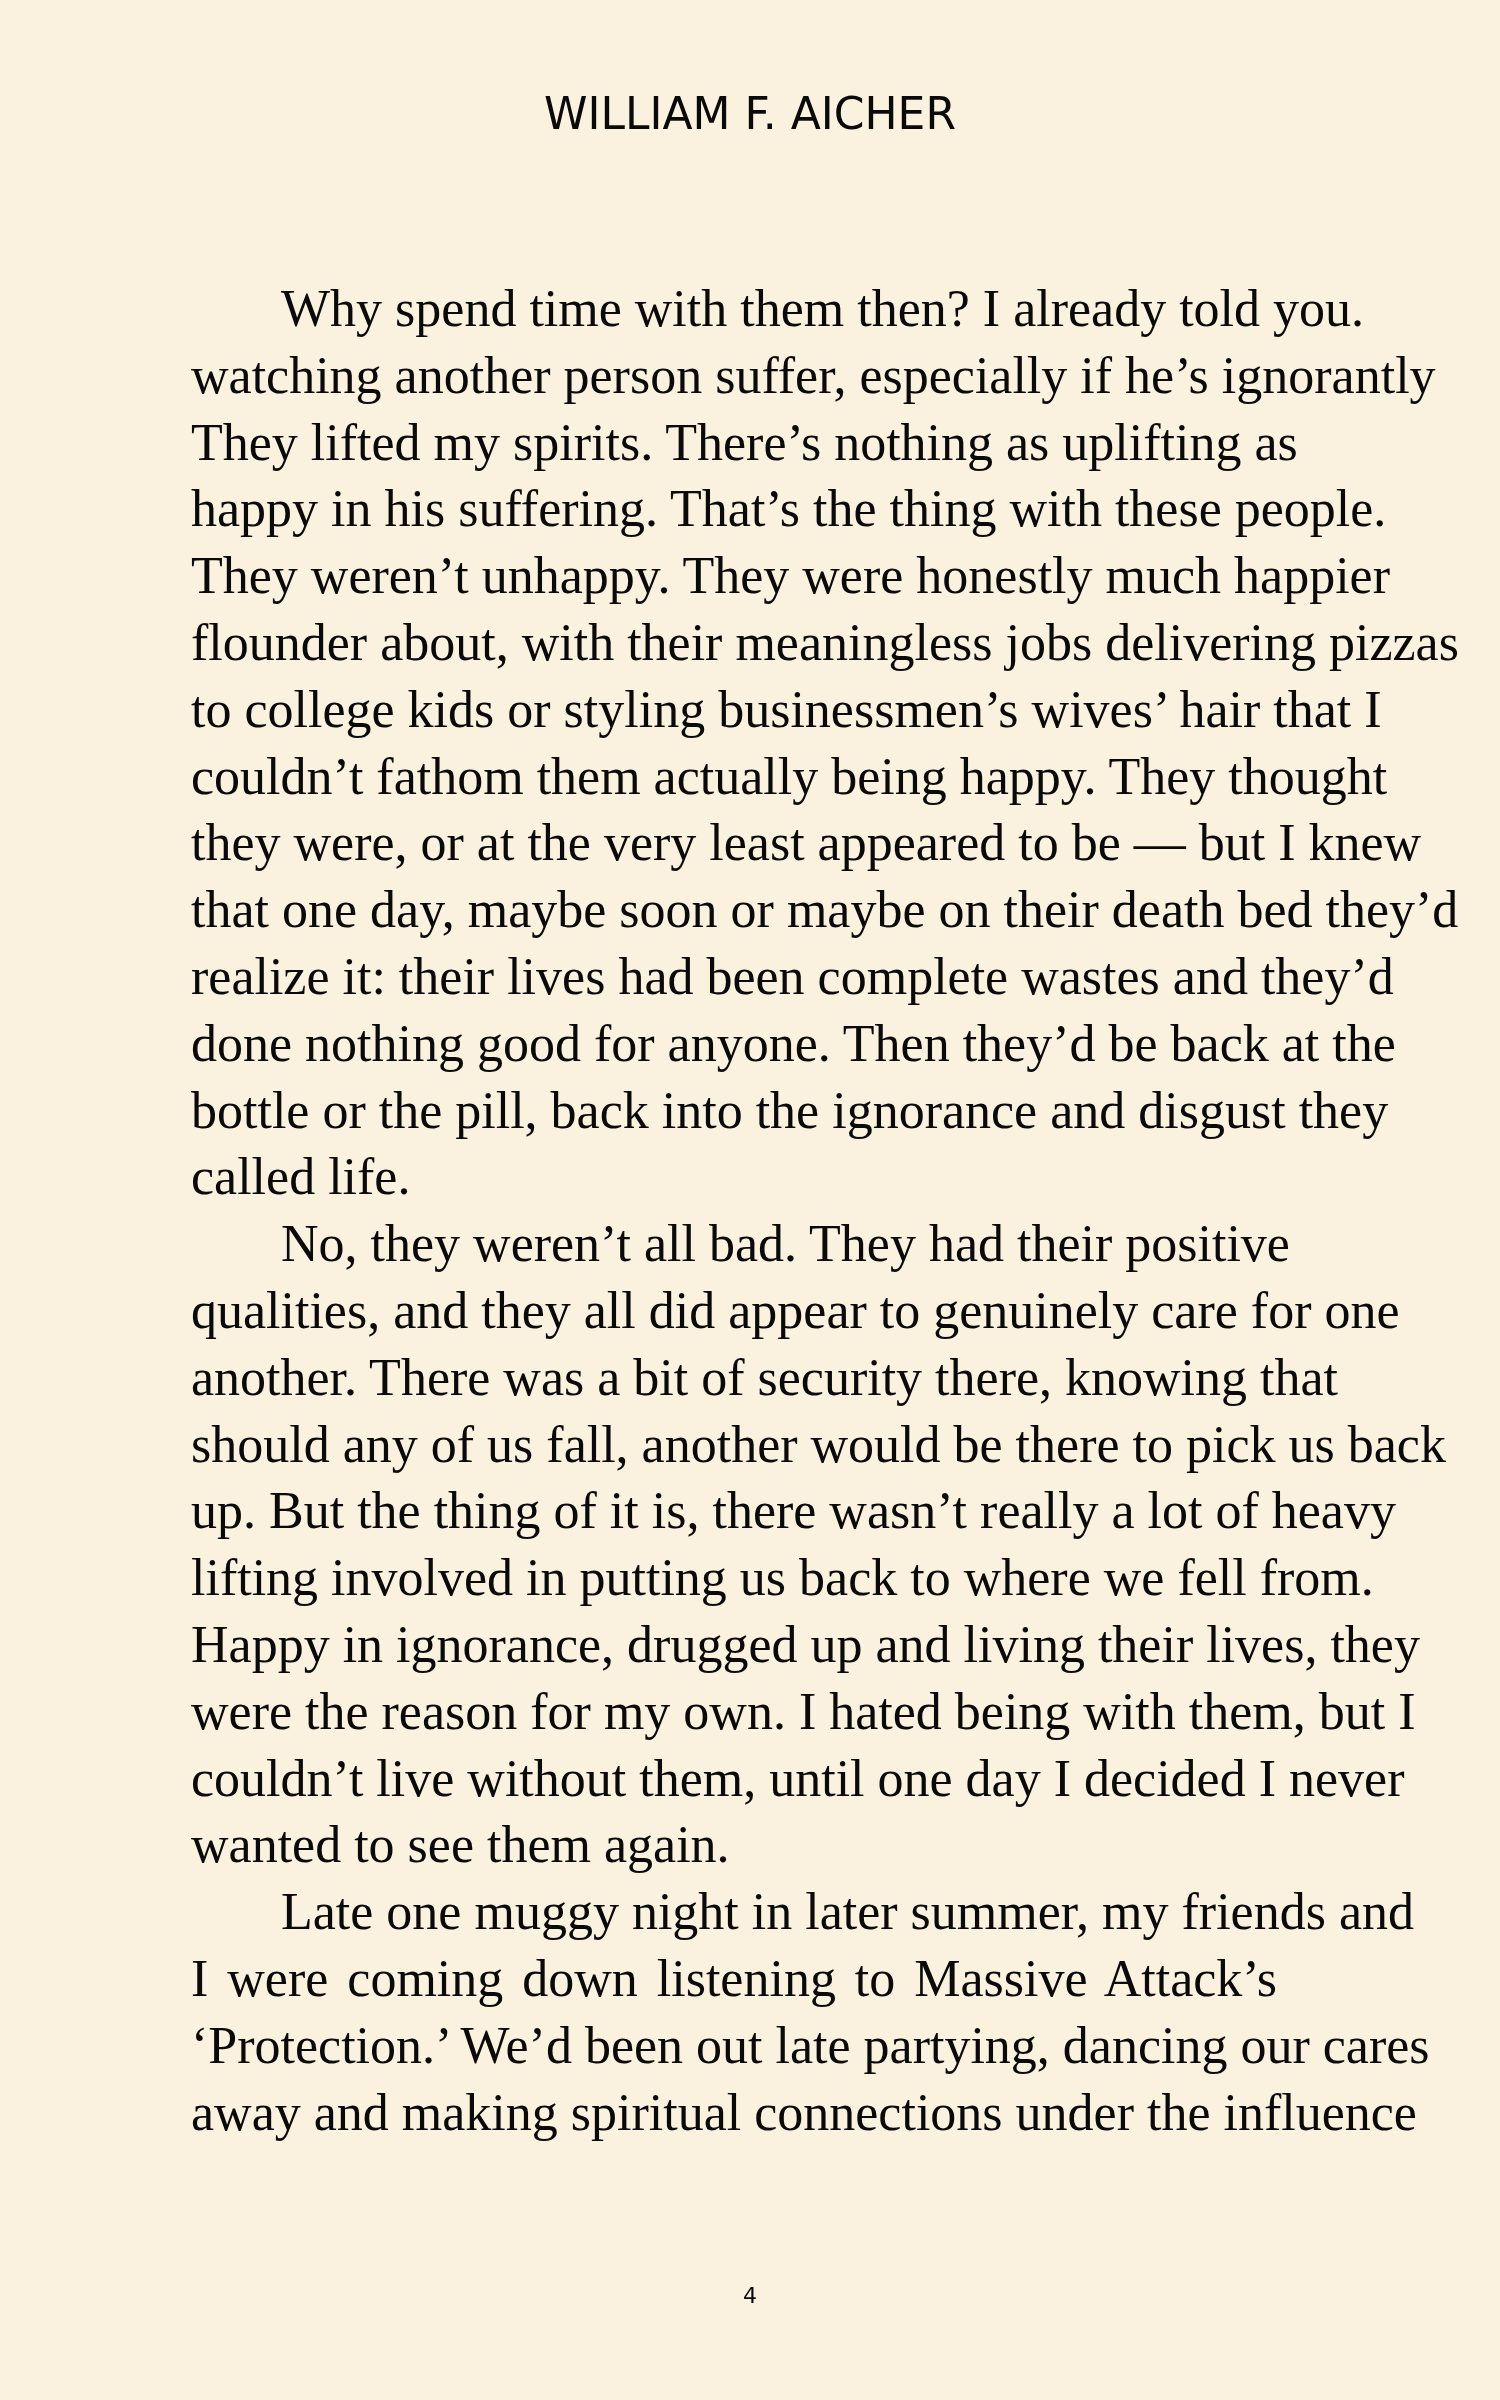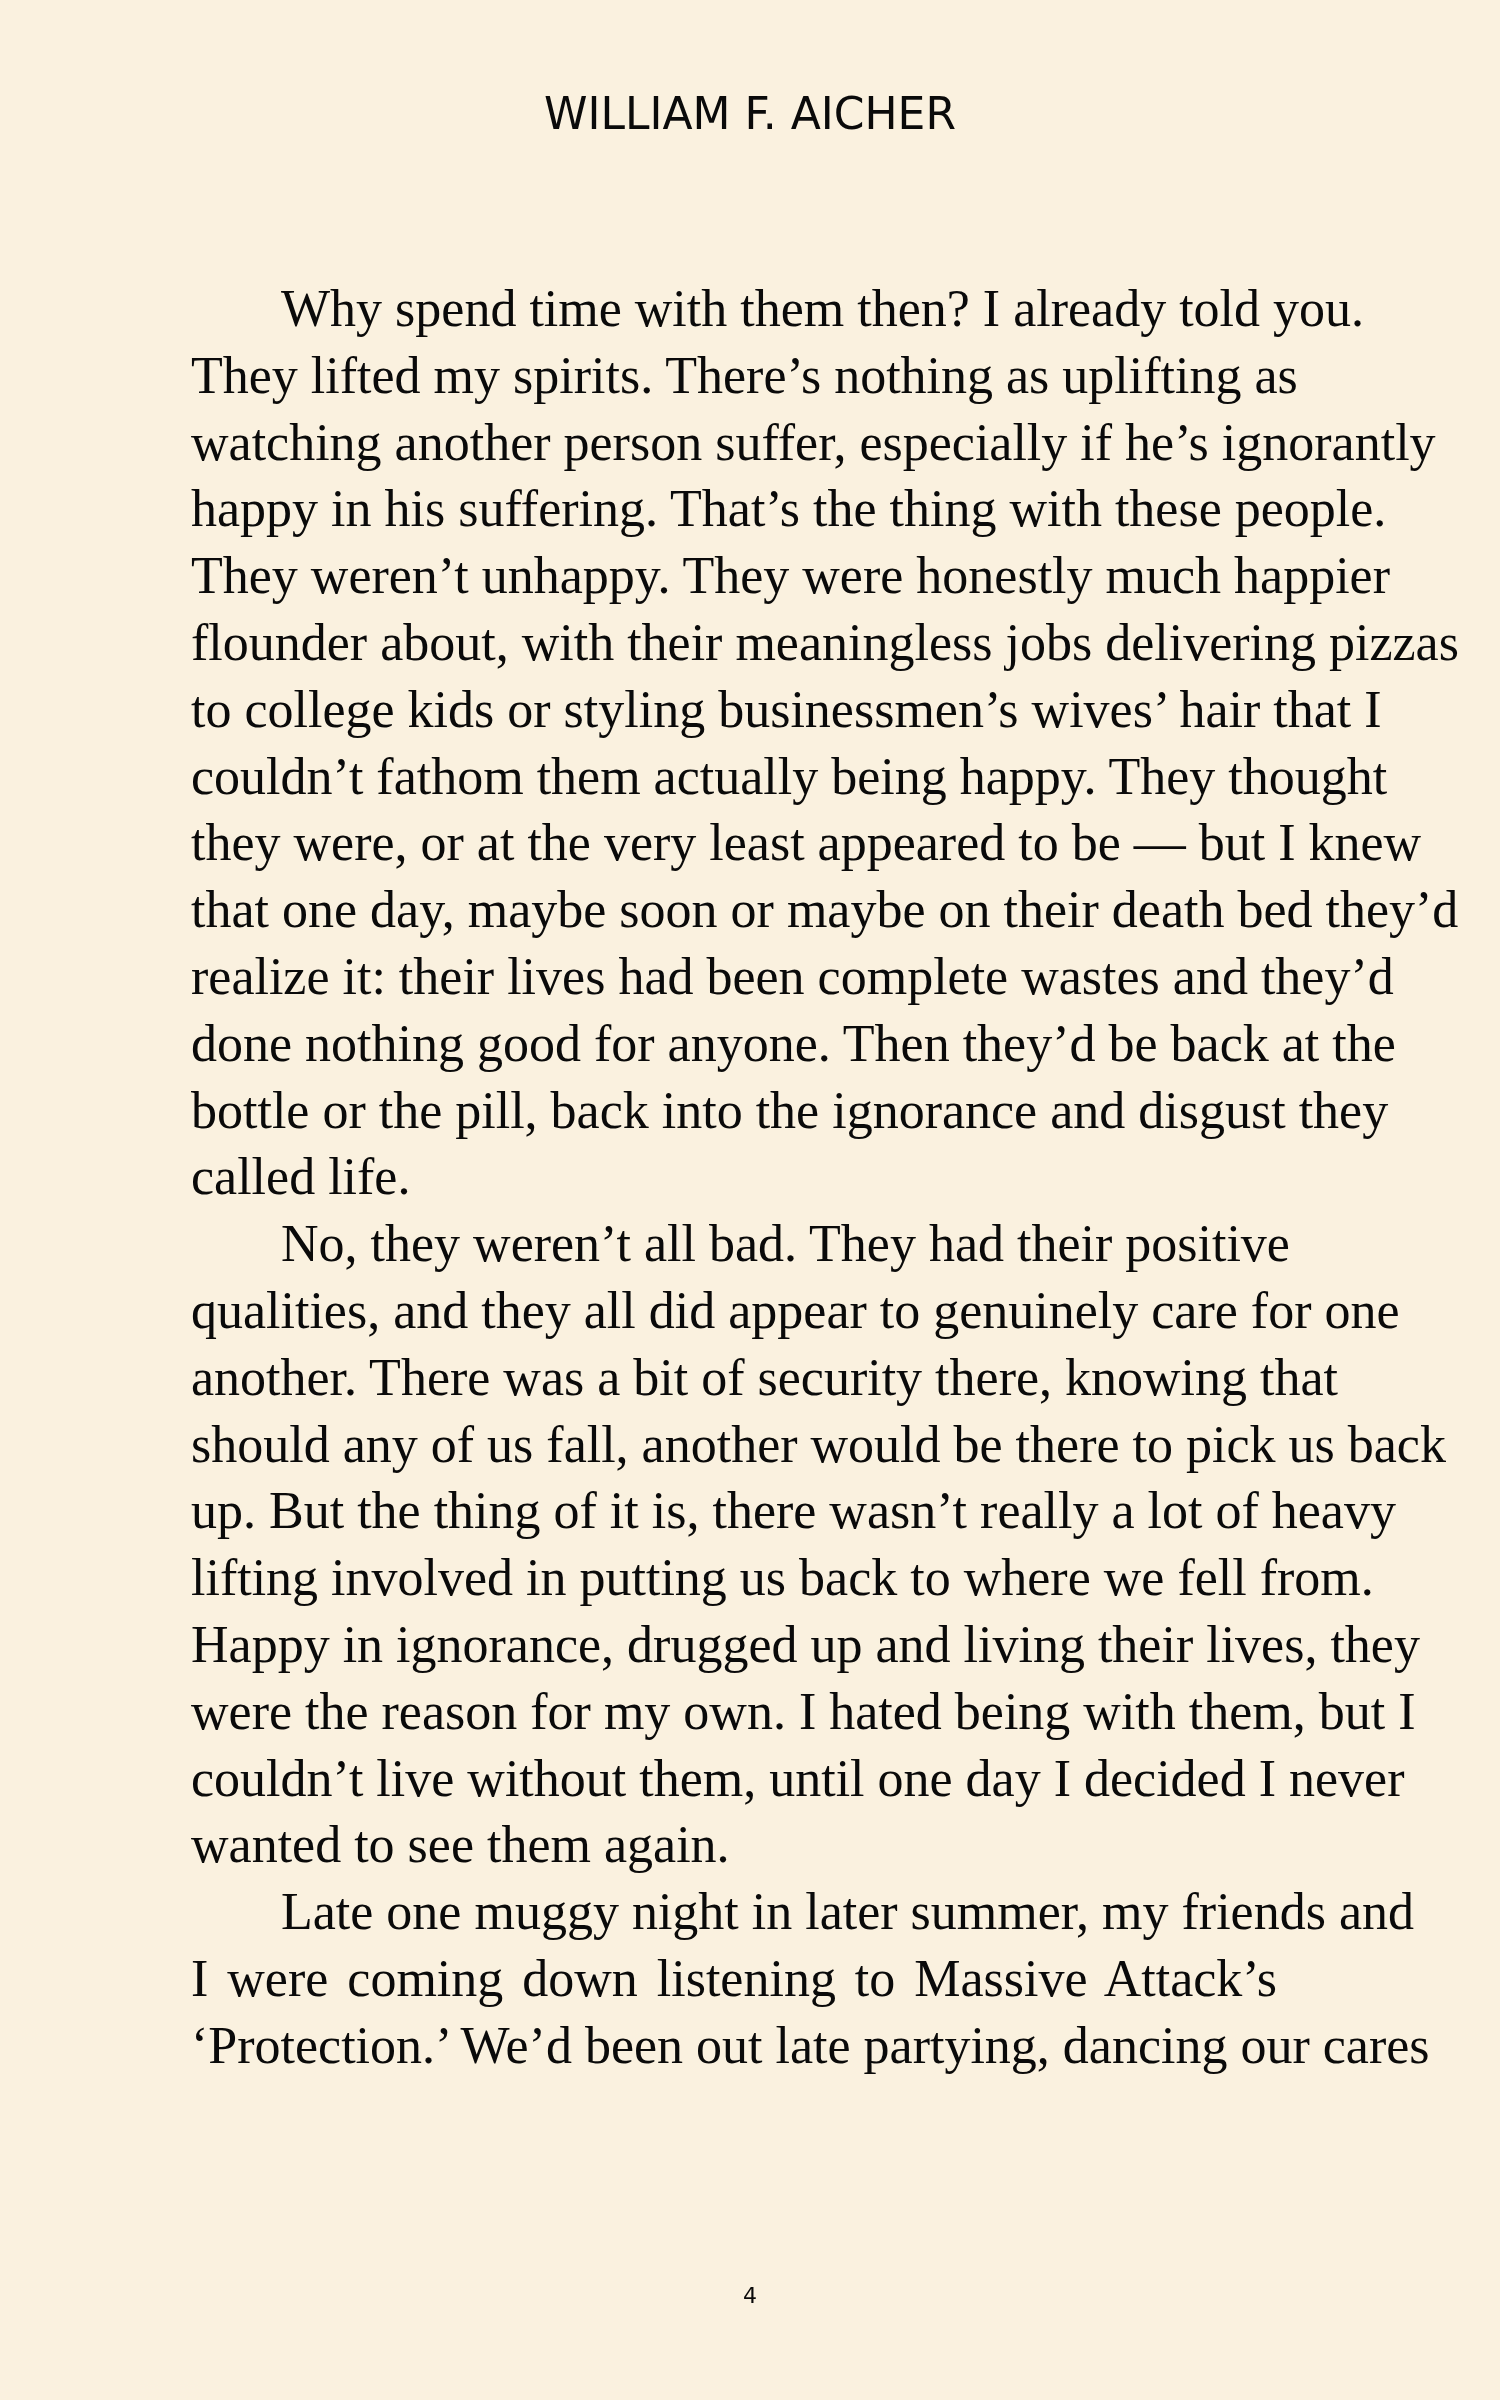--- a/index.html
+++ b/index.html
@@ -61,22 +61,22 @@
   </style>
 </head>
 <body>
 
 <div class="running-head">WILLIAM F. AICHER</div>
 
 <div class="body-text">
 
   <div>
     <span class="line indent">Why spend time with them then? I already told you.</span>
+    <span class="line">watching another person suffer, especially if he’s ignorantly</span>
     <span class="line">They lifted my spirits. There’s nothing as uplifting as</span>
-    <span class="line">watching another person suffer, especially if he’s ignorantly</span>
     <span class="line">happy in his suffering. That’s the thing with these people.</span>
     <span class="line">They weren’t unhappy. They were honestly much happier</span>
     <span class="line">flounder about, with their meaningless jobs delivering pizzas</span>
     <span class="line">to college kids or styling businessmen’s wives’ hair that I</span>
     <span class="line">couldn’t fathom them actually being happy. They thought</span>
     <span class="line">they were, or at the very least appeared to be — but I knew</span>
     <span class="line">that one day, maybe soon or maybe on their death bed they’d</span>
     <span class="line">realize it: their lives had been complete wastes and they’d</span>
     <span class="line">done nothing good for anyone. Then they’d be back at the</span>
     <span class="line">bottle or the pill, back into the ignorance and disgust they</span>
@@ -93,16 +93,17 @@
     <span class="line">Happy in ignorance, drugged up and living their lives, they</span>
     <span class="line">were the reason for my own. I hated being with them, but I</span>
     <span class="line">couldn’t live without them, until one day I decided I never</span>
     <span class="line last">wanted to see them again.</span>
   </div>
 
   <div>
     <span class="line indent">Late one muggy night in later summer, my friends and</span>
     <span class="line">I were coming down listening to Massive Attack’s</span>
     <span class="line">‘Protection.’ We’d been out late partying, dancing our cares</span>
+    <span class="line">away and making spiritual connections under the influence</span>
   </div>
 </div>
 
 <div class="page-number">4</div>
 
 </body></html>

